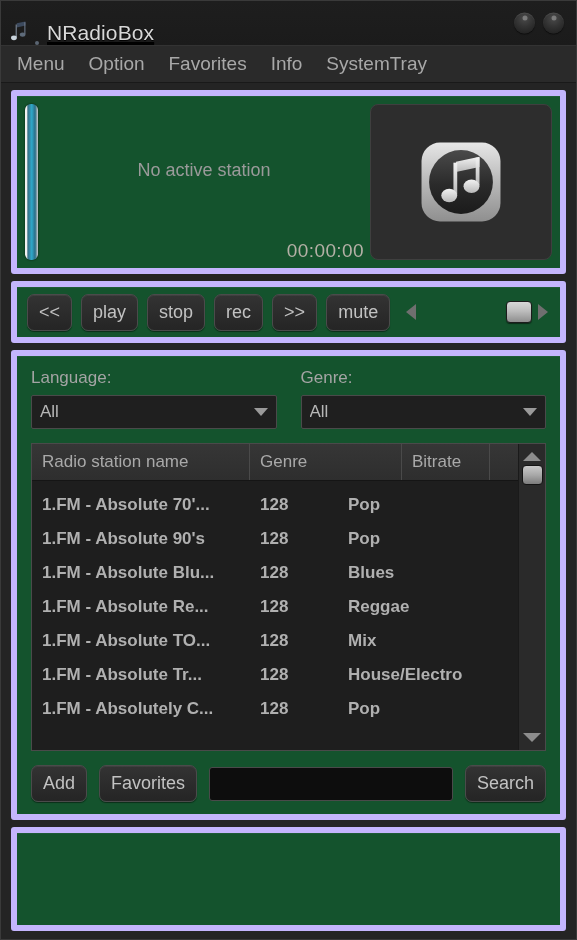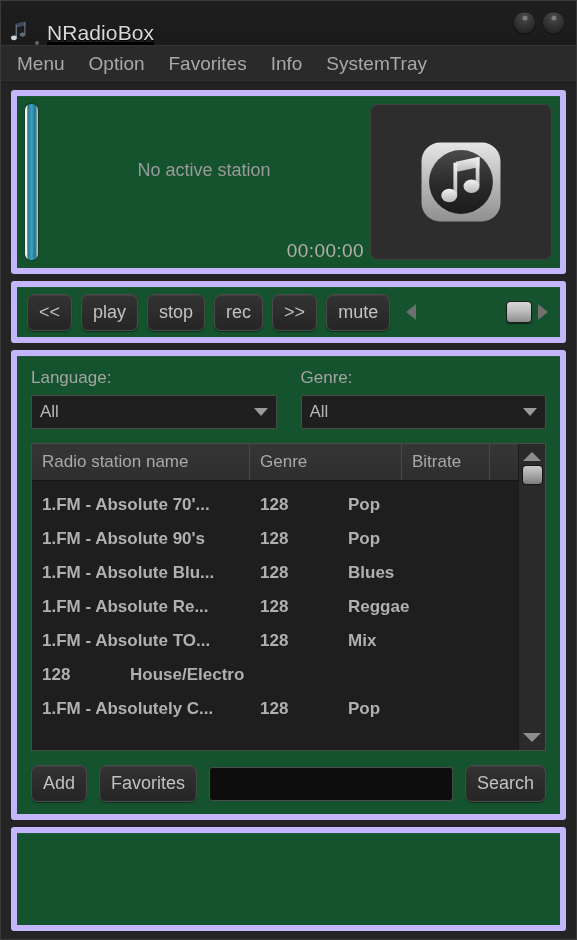--- a/index.html
+++ b/index.html
@@ -523,20 +523,21 @@
               <div class="td col-name">1.FM - Absolute Re...</div>
               <div class="td col-bitrate">128</div>
               <div class="td col-genre">Reggae</div>
             </div>
             <div class="tr">
               <div class="td col-name">1.FM - Absolute TO...</div>
               <div class="td col-bitrate">128</div>
               <div class="td col-genre">Mix</div>
             </div>
             <div class="tr">
+              <div class="td col-name">1.FM - Absolute Tr...</div>
               <div class="td col-bitrate">128</div>
               <div class="td col-genre">House/Electro</div>
             </div>
             <div class="tr">
               <div class="td col-name">1.FM - Absolutely C...</div>
               <div class="td col-bitrate">128</div>
               <div class="td col-genre">Pop</div>
             </div>
 
           </div>

